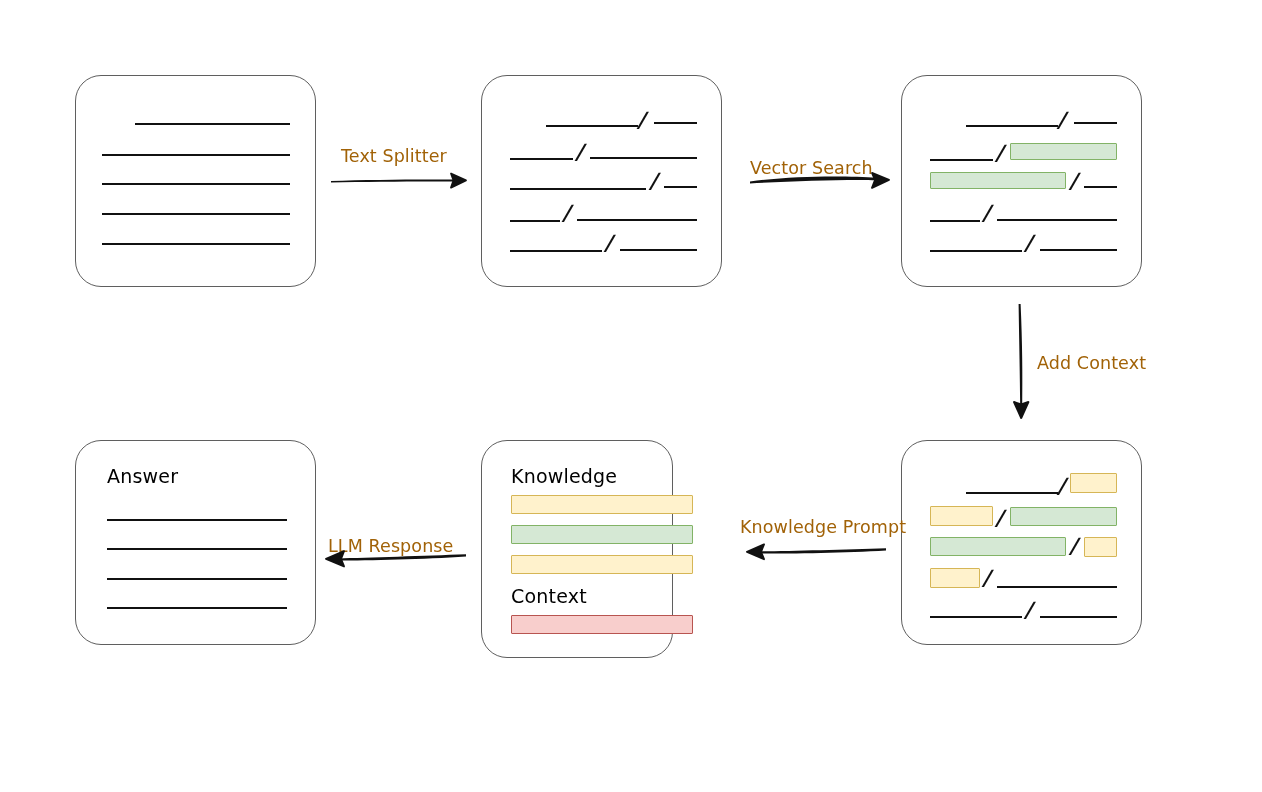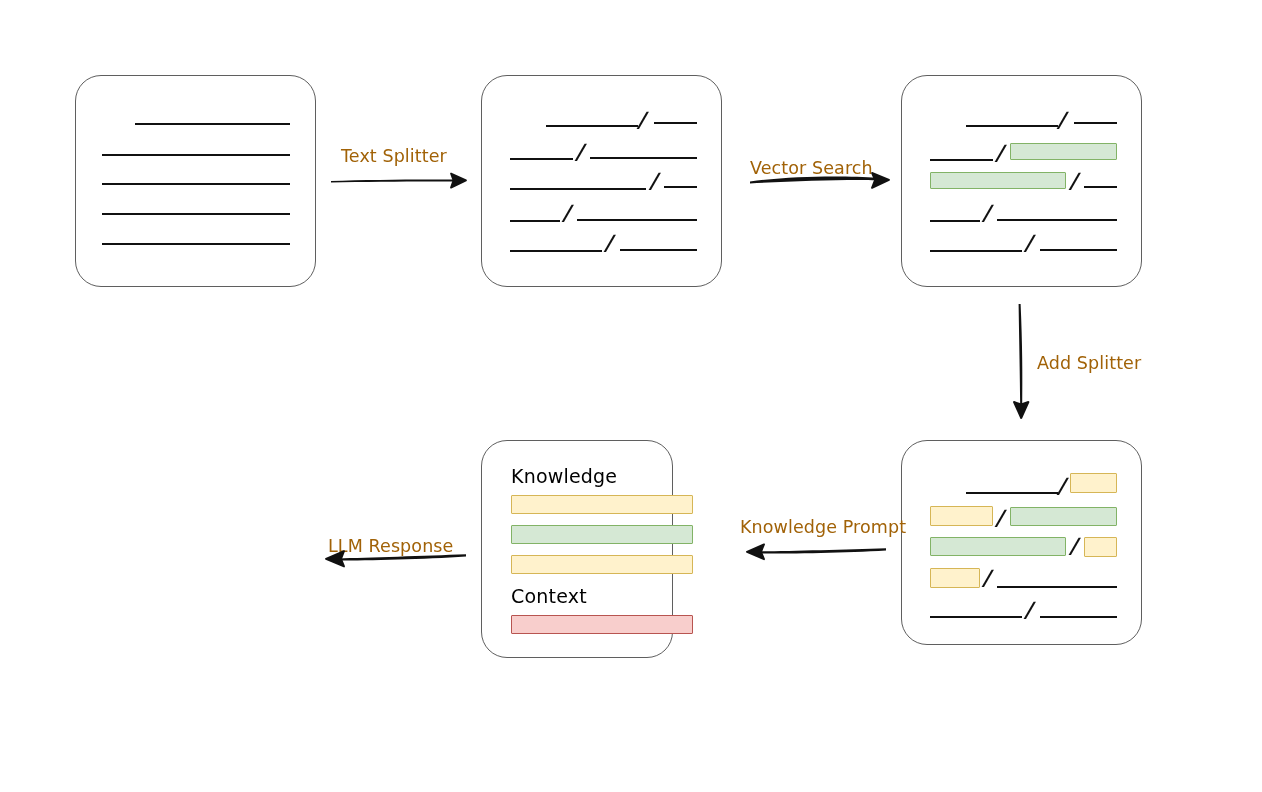--- a/index.html
+++ b/index.html
@@ -149,21 +149,21 @@
 
     <div class="ln" style="left:28px; top:144px; width:50px;"></div>
     <div class="slash" style="left:86px; top:137px;">/</div>
     <div class="ln" style="left:95px; top:143px; width:120px;"></div>
 
     <div class="ln" style="left:28px; top:174px; width:92px;"></div>
     <div class="slash" style="left:128px; top:167px;">/</div>
     <div class="ln" style="left:138px; top:173px; width:77px;"></div>
   </div>
 
-  <div class="edge-label" style="left:1037px; top:353px;">Add Splitter</div>
+  <div class="edge-label" style="left:1037px; top:353px;">Add Context</div>
   <svg class="edge" width="26" height="118" style="left:1010px; top:303px;" viewBox="0 0 26 118">
     <path d="M10.6,1 C12.4,40 12.6,75 12.2,103 L10.2,103 C10.0,75 9.2,40 8.6,1 Z"></path>
     <path d="M4,99 L11.2,115 L18.4,99 L11.2,101.5 Z" fill="none" stroke="#111" stroke-width="1.9" stroke-linejoin="round"></path>
   </svg>
 
   <div class="card" style="left:901px; top:440px; width:241px; height:205px;">
 
     <div class="ln" style="left:64px; top:51px; width:92px;"></div>
     <div class="slash" style="left:161px; top:45px;">/</div>
     <div class="chip yellow" style="left:168px; top:32px; width:47px; height:20px;"></div>
@@ -199,15 +199,22 @@
     <div class="card-title" style="left:29px; top:144px;">Context</div>
     <div class="chip red" style="left:29px; top:174px; width:182px; height:19px;"></div>
   </div>
 
   <div class="edge-label" style="left:328px; top:524px;margin-top:12px;">LLM Response</div>
   <svg class="edge" width="148" height="26" style="left:320px; top:546px;" viewBox="0 0 148 26">
     <path d="M146,10.5 C105,13.4 48,14.4 18,14.6 L18,12.4 C48,11.8 105,9.8 146,8.3 Z"></path>
     <path d="M24,5.2 L6,12.9 L24,20.4 L21,12.9 Z" fill="none" stroke="#111" stroke-width="1.9" stroke-linejoin="round"></path>
   </svg>
 
+  <div class="card" style="left:75px; top:440px; width:241px; height:205px;">
+    <div class="card-title" style="left:31px; top:24px;">Answer</div>
+    <div class="ln" style="left:31px; top:78px; width:180px;"></div>
+    <div class="ln" style="left:31px; top:107px; width:180px;"></div>
+    <div class="ln" style="left:31px; top:137px; width:180px;"></div>
+    <div class="ln" style="left:31px; top:166px; width:180px;"></div>
+  </div>
 
 
 </div>
 
 </body></html>

